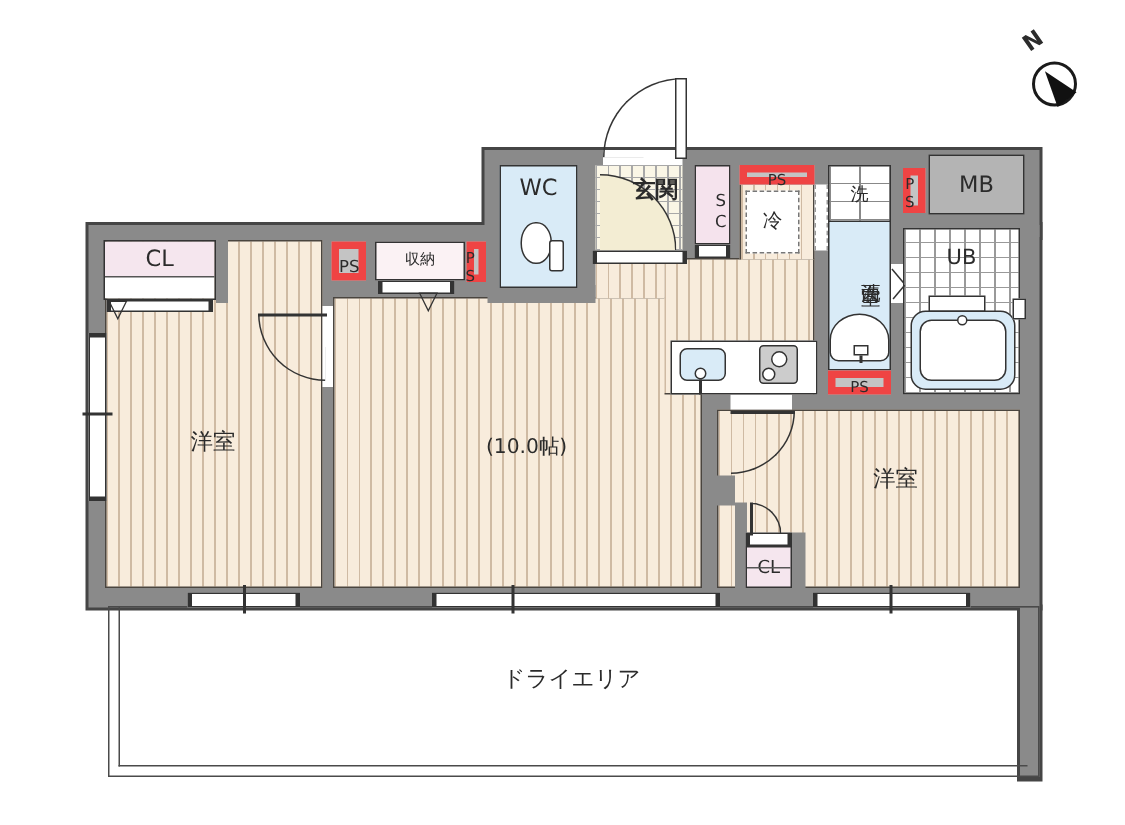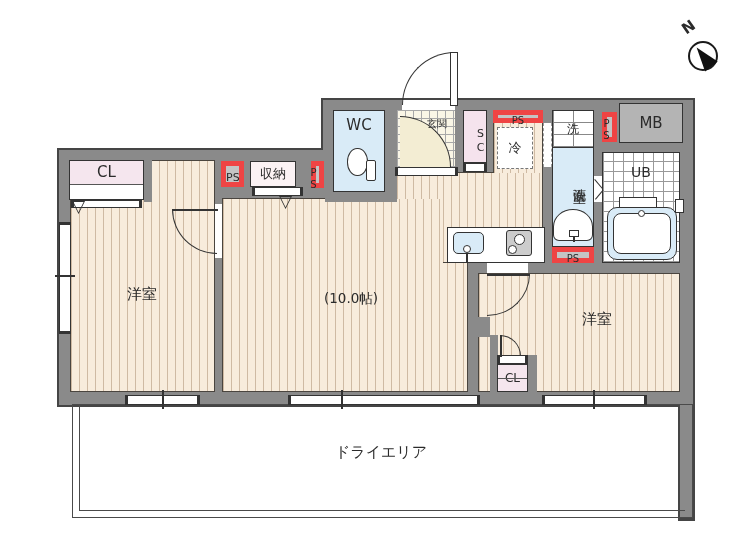--- a/index.html
+++ b/index.html
@@ -70,33 +70,33 @@
   <div class="a" style="left:79px;top:404px;width:606px;height:107px;border-left:1px solid #4a4a4a;border-bottom:1px solid #4a4a4a"></div>
   <div class="a lbl" style="left:281px;top:444px;width:200px;font-size:15px">ドライエリア</div>
 
   <div class="a" style="left:69px;top:160px;width:75px;height:40px;background:linear-gradient(#f5e6ee 0 24px,#fff 24px);border:1px solid #333"></div>
   <div class="a line" style="left:70px;top:184px;width:73px;height:1px;background:#555"></div>
   <div class="a lbl" style="left:69px;top:164px;width:75px;font-size:15px">CL</div>
   <div class="a capsH" style="left:71px;top:200px;width:71px;height:8px"></div>
   <div class="a" style="left:72px;top:198px;font-size:17px;color:#333;line-height:1">▽</div>
 
   <div class="a graybox lbl" style="left:221px;top:161px;width:23px;height:26px;font-size:11px;line-height:24px">PS</div>
-  <div class="a lbl" style="left:250px;top:161px;width:46px;height:26px;background:#fbf2f4;border:1px solid #333;font-size:13px;line-height:24px">収納</div>
+  <div class="a lbl" style="left:250px;top:161px;width:60px;height:26px;background:#fbf2f4;border:1px solid #333;font-size:10px;line-height:24px">収納</div>
   <div class="a capsH" style="left:252px;top:187px;width:51px;height:9px"></div>
   <div class="a" style="left:279px;top:193px;font-size:17px;color:#333;line-height:1">▽</div>
   <div class="a graybox lbl vert" style="left:311px;top:161px;width:13px;height:27px;font-size:10px;padding-top:1px">PS</div>
 
   <div class="a blue" style="left:333px;top:110px;width:52px;height:82px;border:1px solid #333"></div>
   <div class="a lbl" style="left:333px;top:117px;width:52px;font-size:15px">WC</div>
   <div class="a wbd" style="left:347px;top:148px;width:21px;height:28px;border-radius:48%"></div>
   <div class="a wbd" style="left:366px;top:160px;width:10px;height:21px;border-radius:2px"></div>
 
   <div class="a checker" style="left:397px;top:110px;width:58px;height:57px"></div>
   <div class="a" style="left:400px;top:116px;width:51px;height:51px;background:#f3edd3;border-top:1px solid #333;border-right:1px solid #333;border-top-right-radius:100% 100%"></div>
-  <div class="a lbl" style="left:407px;top:118px;width:60px;font-size:10px;font-weight:400">玄関</div>
+  <div class="a lbl" style="left:407px;top:118px;width:60px;font-size:15px;font-weight:700">玄関</div>
   <div class="a capsH" style="left:395px;top:167px;width:63px;height:9px"></div>
   <div class="a arc" style="left:402px;top:52px;width:53px;height:53px;border-top:1.5px solid #333;border-left:1.5px solid #333;border-top-left-radius:100% 100%"></div>
   <div class="a wbd" style="left:450px;top:52px;width:8px;height:54px"></div>
 
   <div class="a lbl vert" style="left:463px;top:110px;width:24px;height:53px;background:#f5e3ed;border:1px solid #333;font-size:11px;padding-top:8px">SC</div>
   <div class="a capsH" style="left:463px;top:163px;width:24px;height:9px"></div>
 
   <div class="a graybox lbl" style="left:493px;top:110px;width:50px;height:13px;font-size:10px;line-height:11px">PS</div>
   <div class="a lbl" style="left:497px;top:127px;width:36px;height:42px;background:#fff;border:1.5px dashed #777;font-size:13px;line-height:40px">冷</div>
 

